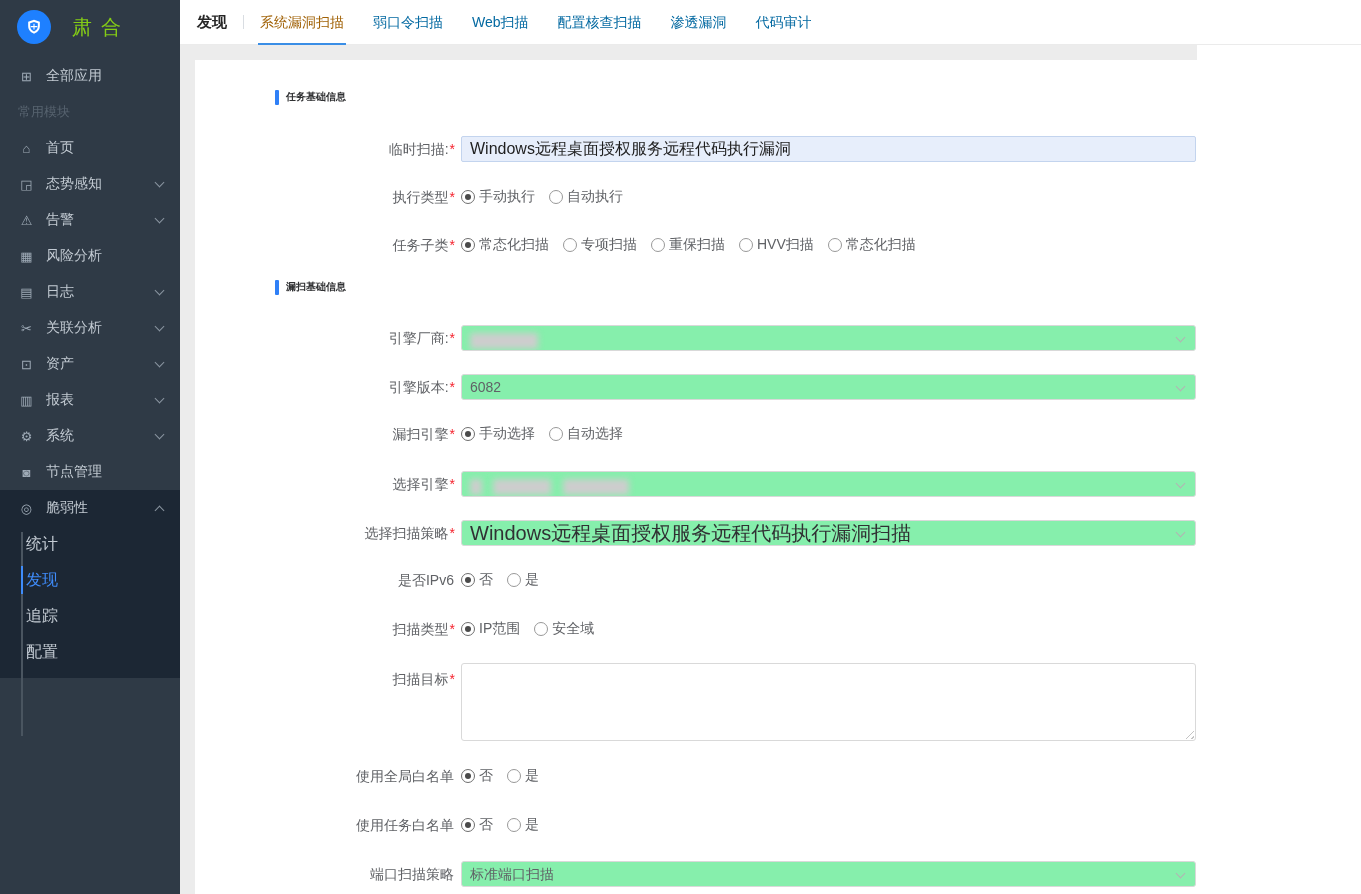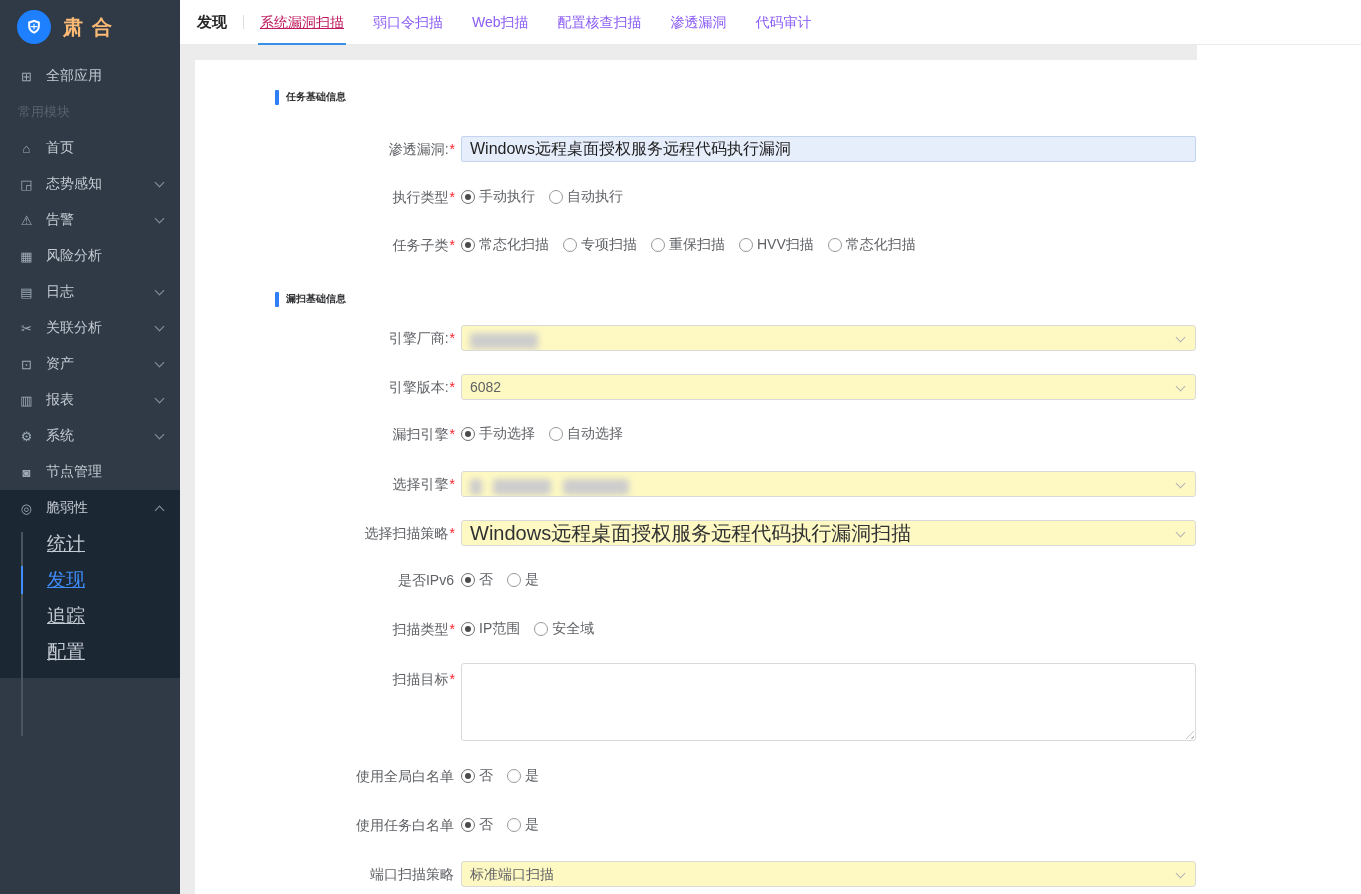--- a/index.html
+++ b/index.html
@@ -7,51 +7,51 @@
               font-family:"Liberation Sans", sans-serif; }
   .app { position:relative; width:1361px; height:894px; background:#fff; }
 
   
   .sidebar { position:absolute; left:0; top:0; width:180px; height:894px;
              background:#2f3a46; color:#c6cdd4; z-index:5; }
   .logo-row { height:54px; display:flex; align-items:center; padding-left:17px; }
   .logo-badge { width:34px; height:34px; border-radius:50%; background:#1e80ff;
                 display:flex; align-items:center; justify-content:center; flex:0 0 34px; }
   .logo-badge svg { width:20px; height:20px; }
-  .logo-text { margin-left:12px; font-size:20px; letter-spacing:9px; color:#fdba74;
-               font-family:"Liberation Serif", serif; font-weight:bold; white-space:nowrap; }
+  .logo-text { margin-left:21px; font-size:20px; letter-spacing:9px; color:#84cc16;
+               font-family:"Liberation Serif", serif; font-weight:normal; white-space:nowrap; }
   .nav { padding-top:4px; font-size:14px; }
   .nav-item { position:relative; height:36px; display:flex; align-items:center;
               padding-left:18px; color:#c3cbd3; cursor:default; }
   .nav-icon { width:17px; margin-right:11px; font-size:13px; color:#9fabb7; text-align:center;
               flex:0 0 17px; }
   .nav-label { white-space:nowrap; }
   .section-label { height:36px; display:flex; align-items:center; padding-left:18px;
                    color:#57636f; font-size:13px; }
   .chev-s { position:absolute; right:17px; width:7px; height:7px;
             border-right:1px solid #8a95a0; border-bottom:1px solid #8a95a0; }
   .chev-s.down { top:13px; transform:rotate(45deg); }
   .chev-s.up { top:17px; transform:rotate(225deg); }
   .vuln-block { background:#1c2734; padding-bottom:8px; }
   .submenu { position:relative; }
   .rail { position:absolute; left:21px; top:6px; height:204px; width:2px; background:#4a5560; }
   .rail-active { position:absolute; left:21px; top:40px; height:28px; width:2px; background:#3f8cfa; }
-  .sub-item { height:36px; line-height:36px; padding-left:47px; color:#c3cbd3;
-              font-size:19px; cursor:default;text-decoration:underline; }
+  .sub-item { height:36px; line-height:36px; padding-left:26px; color:#c3cbd3;
+              font-size:16px; cursor:default; }
   .sub-item.active { color:#3f8cfa; }
 
   
   .main-header { position:absolute; left:180px; top:0; right:0; height:45px; background:#fff;
                  border-bottom:1px solid #ebebeb; display:flex; align-items:center;
                  padding-left:17px; z-index:4; }
   .page-title { font-size:15px; font-weight:bold; color:#262626; }
   .title-divider { width:1px; height:14px; background:#d9dde2; margin:0 16px; }
-  .tab { position:relative; height:45px; line-height:45px; font-size:14px; color:#8b5cf6;
+  .tab { position:relative; height:45px; line-height:45px; font-size:14px; color:#0369a1;
          margin-right:29px; cursor:pointer; white-space:nowrap; }
-  .tab.active { color:#be185d;text-decoration:underline; }
+  .tab.active { color:#a16207; }
   .tab.active::after { content:""; position:absolute; left:-2px; right:-2px; bottom:0;
                        height:2px; background:#3a8ee6; }
 
   
   .content-bg { position:absolute; left:180px; top:45px; width:1017px; height:849px;
                 background:#ececec; }
   .card { position:absolute; left:15px; top:15px; width:1002px; height:834px; background:#fff; }
 
   .sec { position:absolute; left:80px; display:flex; align-items:center; height:16px; }
   .sec-bar { width:4px; height:15px; background:#2f80f7; border-radius:1px; margin-right:7px; }
@@ -64,21 +64,21 @@
   .ctl { position:absolute; left:266px; top:0; width:735px;border-radius:10px; }
 
   .row.h26 .lbl { line-height:26px; }
   .row.h20 .lbl { line-height:20px; }
   .row.ta-row .lbl { line-height:20px; top:6px; }
 
   .txt-input { width:735px; height:26px; border:1px solid #c3d4ee; border-radius:2px;
                background:#e7eefb; font-size:16px; color:#1f1f1f; padding:0 8px;
                font-family:"Liberation Sans", sans-serif; outline:none; }
   .select { position:relative; width:735px; height:26px; border:1px solid #d9d9d9;
-            border-radius:3px; background:#fef9c3; cursor:pointer; line-height:24px;
+            border-radius:3px; background:#86efac; cursor:pointer; line-height:24px;
             padding:0 26px 0 8px; white-space:nowrap; overflow:hidden; }
   .sel-val { font-size:14px; color:#606266; }
   .sel-val.big { font-size:20px; color:#303133; }
   .sel-chev { position:absolute; right:11px; top:8px; width:7px; height:7px;
               border-right:1px solid #b3b3b3; border-bottom:1px solid #b3b3b3;
               transform:rotate(45deg); }
   .blob { display:inline-block; height:16px; border-radius:2px; background:#cdcdcd;
           filter:blur(3px); vertical-align:middle; margin-right:7px; margin-top:4px; }
 
   .radio-group { display:flex; align-items:center; height:20px; }
@@ -200,21 +200,21 @@
 
   <div class="content-bg">
     <div class="card">
 
       <div class="sec" style="top:29px">
         <span class="sec-bar"></span>
         <span class="sec-title">任务基础信息</span>
       </div>
 
       <div class="row h26" style="top:76px">
-        <div class="lbl"><span>渗透漏洞:</span><span class="req">*</span></div>
+        <div class="lbl"><span>临时扫描:</span><span class="req">*</span></div>
         <div class="ctl">
           <input class="txt-input" value="Windows远程桌面授权服务远程代码执行漏洞" style="">
         </div>
       </div>
 
       <div class="row h20" style="top:127px">
         <div class="lbl"><span>执行类型</span><span class="req">*</span></div>
         <div class="ctl">
           <div class="radio-group">
             <span class="opt">
@@ -250,21 +250,21 @@
                 <span class="opt-label">HVV扫描</span>
               </span>
             <span class="opt">
                 <span class="radio"></span>
                 <span class="opt-label">常态化扫描</span>
               </span>
           </div>
         </div>
       </div>
 
-      <div class="sec" style="top:231px">
+      <div class="sec" style="top:219px">
         <span class="sec-bar"></span>
         <span class="sec-title">漏扫基础信息</span>
       </div>
 
       <div class="row h26" style="top:265px">
         <div class="lbl"><span>引擎厂商:</span><span class="req">*</span></div>
         <div class="ctl">
           <div class="select">
             <span class="blob" style="width:68px"></span>
             <span class="sel-chev"></span>

